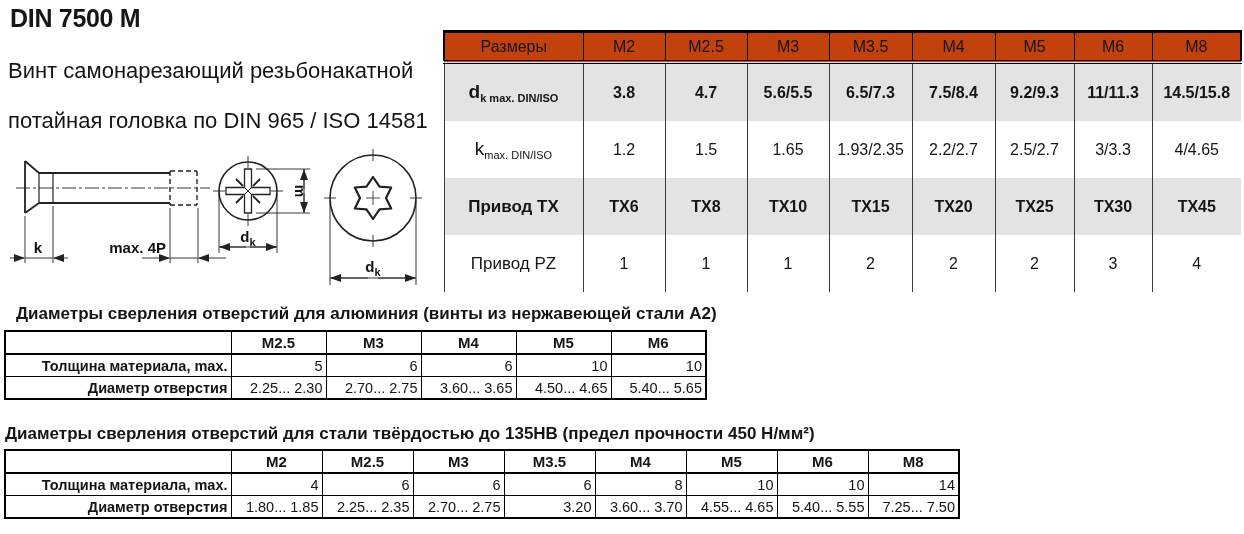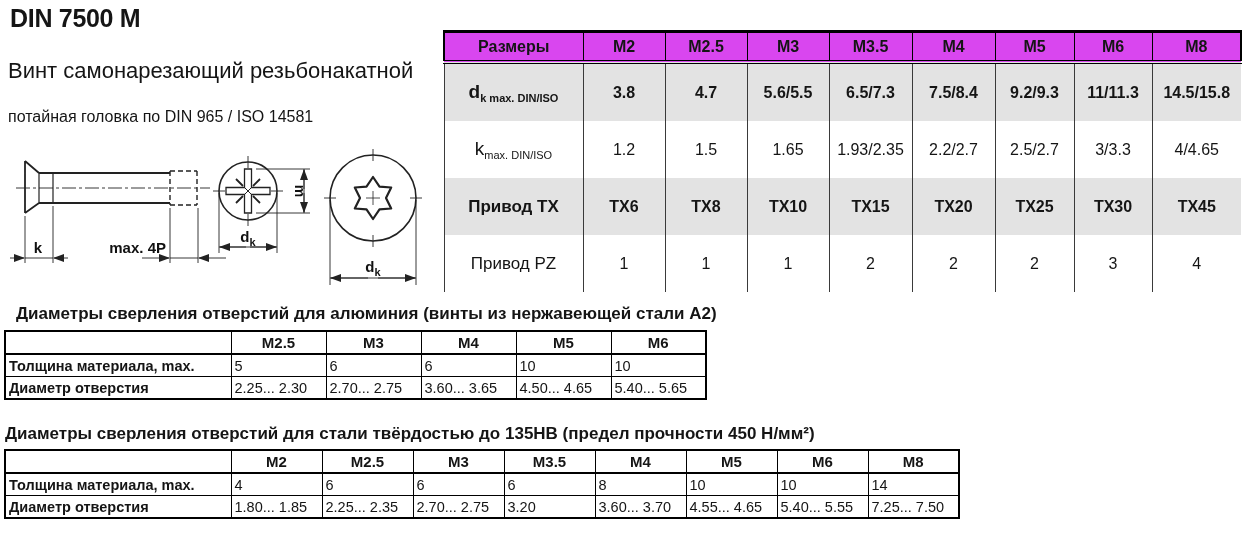--- a/index.html
+++ b/index.html
@@ -3,28 +3,28 @@
 <meta charset="utf-8">
 <style>
   html,body{margin:0;padding:0;}
   body{
     width:1244px;height:534px;position:relative;background:#fff;
     font-family:"Liberation Sans",sans-serif;color:#151515;overflow:hidden;
   }
   .abs{position:absolute;}
   .doc-title{left:10px;top:4px;font-size:25px;font-weight:bold;letter-spacing:-0.3px;}
   .sub1{left:8px;top:58px;font-size:22px;}
-  .sub2{left:8px;top:108px;font-size:16px;}
+  .sub2{left:8px;top:108px;font-size:22px;}
 
   
   table{border-collapse:collapse;table-layout:fixed;}
   .main-table{left:443px;top:30px;}
   .main-table table{width:797px;}
   .main-table th{
-    background:#d946ef;font-size:16px;font-weight:bold;text-align:center;
+    background:#c2410c;font-size:16px;font-weight:normal;text-align:center;
     border-left:1px solid #000;border-right:1px solid #000;
     border-top:3px solid #000;border-bottom:4px double #000;
     height:27px;padding:0;
   }
   .main-table th:first-child{border-left:2px solid #000;}
   .main-table th:last-child{border-right:2px solid #000;}
   .main-table td{
     border-left:1px solid #3a3a3a;border-right:1px solid #3a3a3a;
     text-align:center;font-size:16px;height:57px;padding:0;
   }
@@ -35,21 +35,21 @@
   .lbl-plain{font-size:17px;}
 
   
   .section-title{font-size:17px;font-weight:bold;white-space:nowrap;}
   .lower-table table{border:2px solid #000;}
   .lower-table th{
     border:1px solid #000;border-bottom:2px solid #000;
     font-size:15px;font-weight:bold;text-align:center;height:21px;padding:0 4px;
   }
   .lower-table td{
-    border:1px solid #000;font-size:14.5px;text-align:left;height:21px;padding:0 3px;
+    border:1px solid #000;font-size:14.5px;text-align:right;height:21px;padding:0 3px;
     white-space:nowrap;
   }
   .lower-table td.rlabel{font-weight:bold;}
   .alu-pos{left:4px;top:330px;}
   .alu-pos table{width:701px;}
   .steel-pos{left:4px;top:449px;}
   .steel-pos table{width:954px;}
 
   svg text{font-family:"Liberation Sans",sans-serif;fill:#111;}
 </style>

